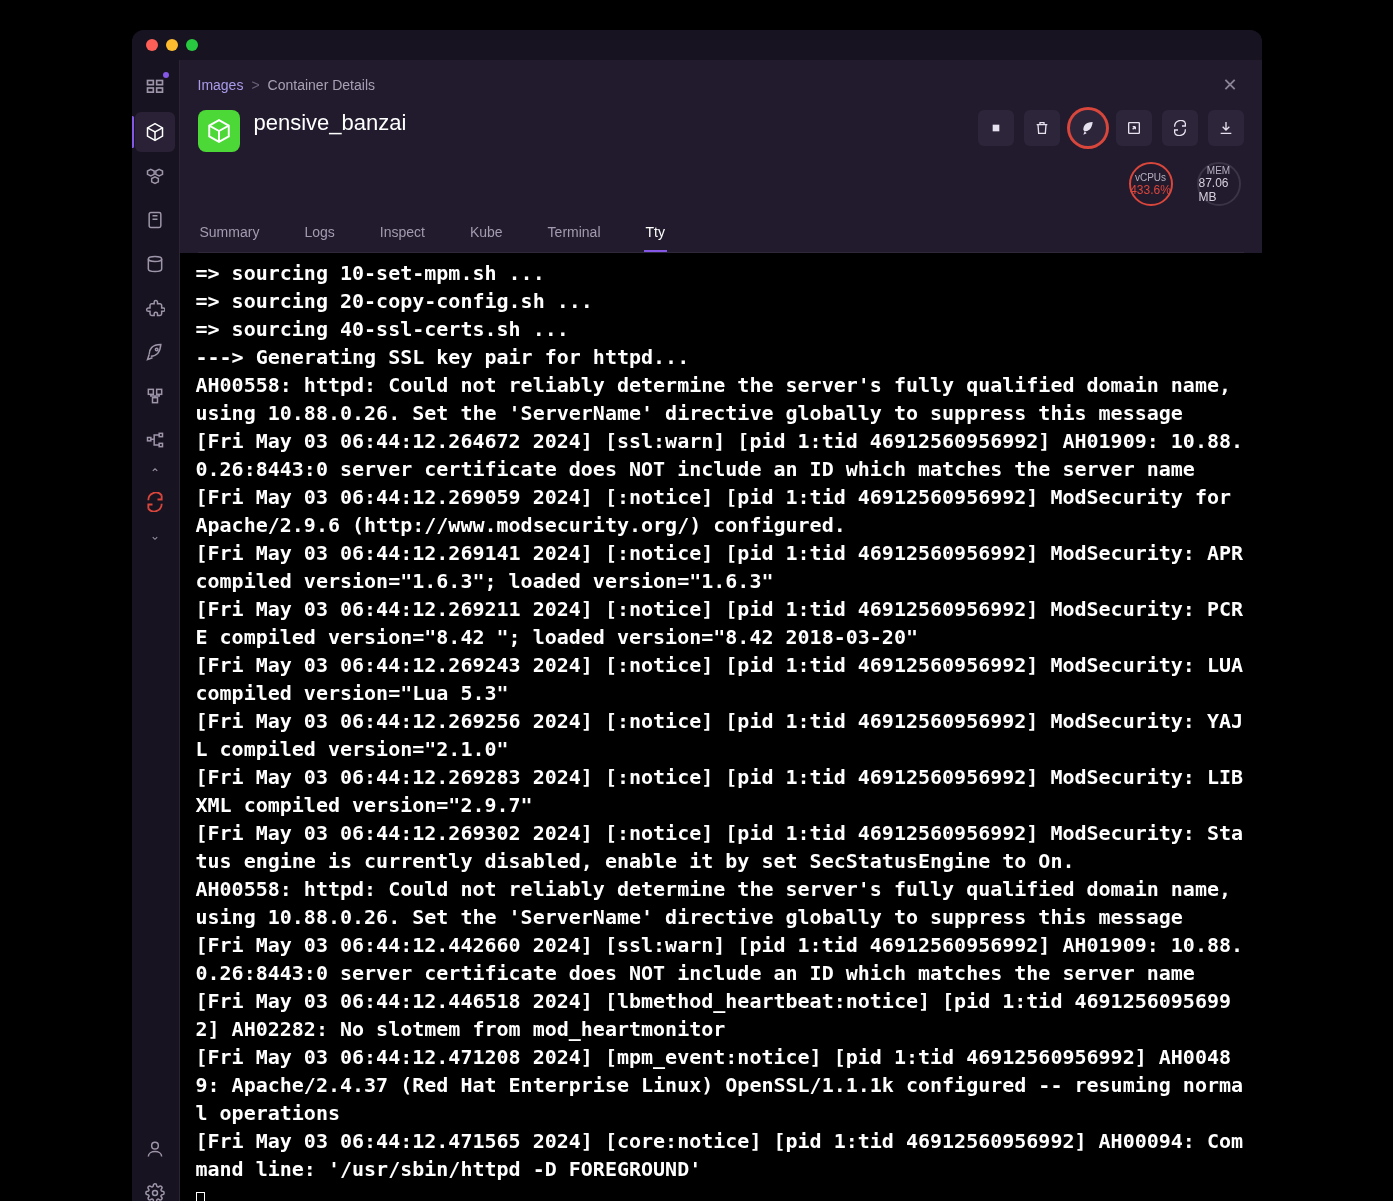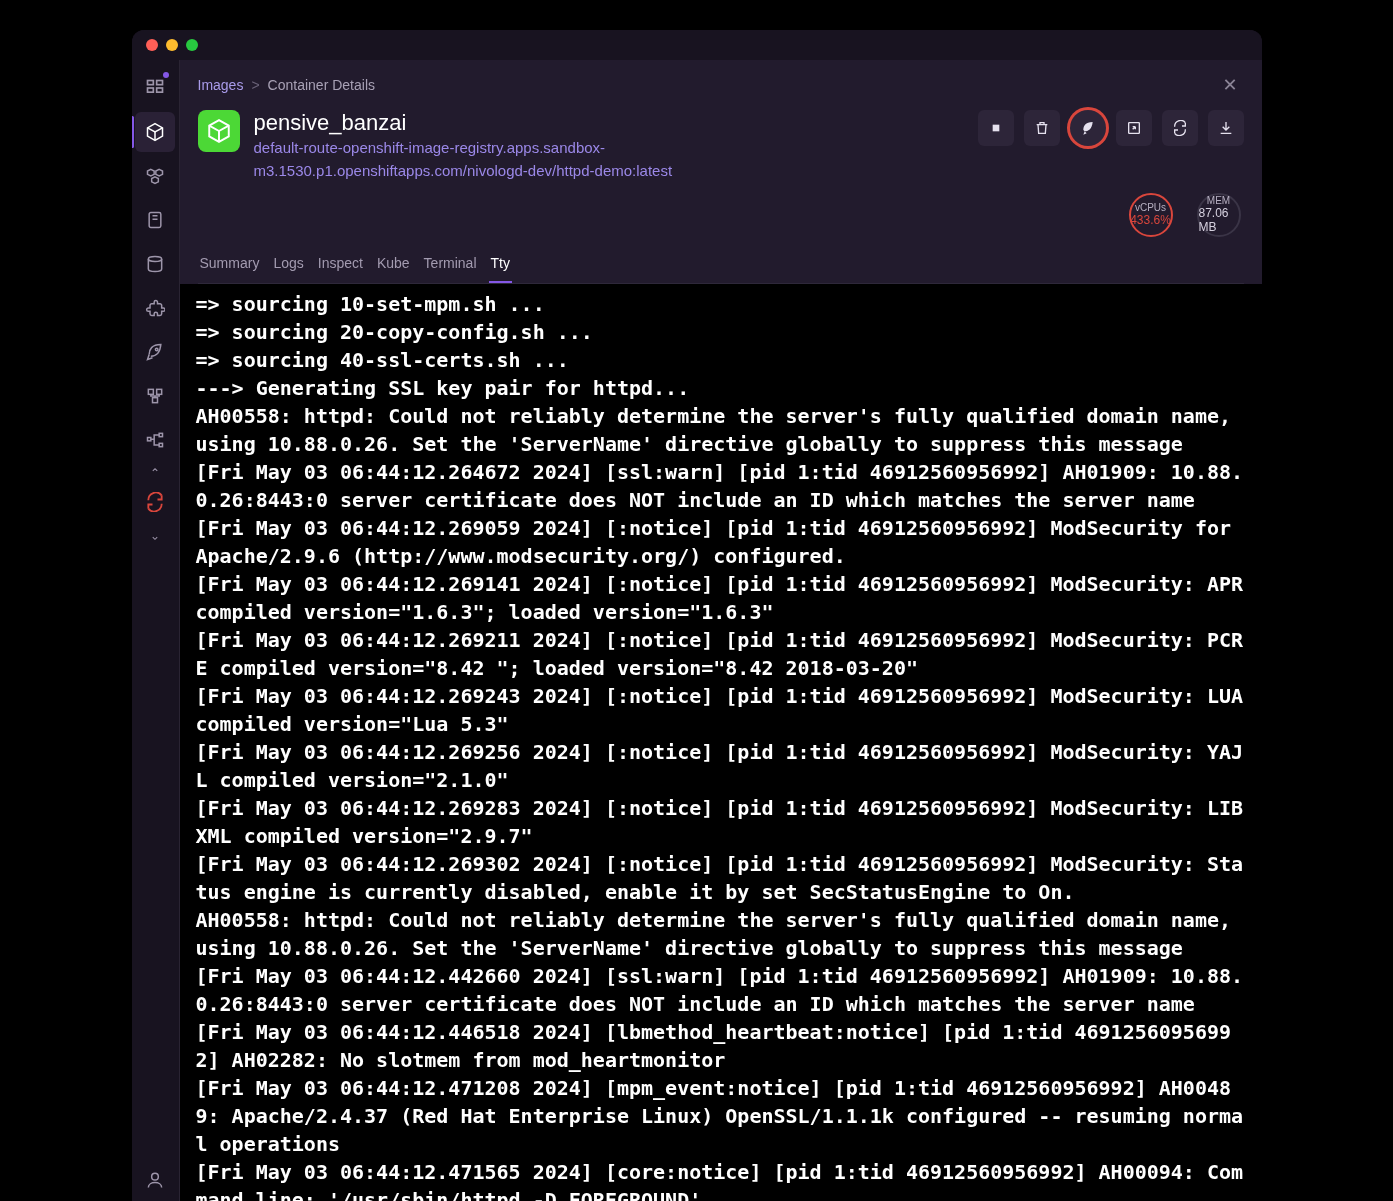--- a/index.html
+++ b/index.html
@@ -148,21 +148,21 @@
     border: 2px solid #3a3446;
     display: flex; flex-direction: column; align-items: center; justify-content: center;
   }
   .stat-ring.hot { border-color: #d9463c; }
   .stat-label { font-size: 10px; color: #b7b0c2; }
   .stat-value { font-size: 12px; font-weight: 400; }
   .stat-value.hot { color: #d9463c; }
   .stat-value.ok { color: #d6d1df; }
 
   .tabs {
-    display: flex; gap: 10px;
+    display: flex; gap: 41px;
     padding: 12px 0 0 0;
     border-bottom: 1px solid #2e283a;
   }
   .tab {
     padding: 6px 2px 10px 2px;
     color: #a39bb0;
     font-size: 14px;
     cursor: pointer;
     border-bottom: 2px solid transparent;
   }
@@ -320,21 +320,20 @@
         <div class="title-row">
           <div class="app-icon">
             <svg viewBox="0 0 24 24" fill="none" stroke="#fff" stroke-width="1.8">
                 <path d="M12 2 L21 7 L21 17 L12 22 L3 17 L3 7 Z"></path>
                 <path d="M3 7 L12 12 L21 7"></path>
                 <path d="M12 12 L12 22"></path>
               </svg>
           </div>
           <div class="title-block">
             <div class="container-name">pensive_banzai</div>
-            <div class="image-ref">default-route-openshift-image-registry.apps.sandbox-m3.1530.p1.openshiftapps.com/nivologd-dev/httpd-demo:latest</div>
           </div>
 
           <div class="actions">
             <div class="action-btn">
               <svg viewBox="0 0 24 24" fill="currentColor">
                   <rect x="7" y="7" width="10" height="10"></rect>
                 </svg>
             </div>
             <div class="action-btn">
               <svg viewBox="0 0 24 24" fill="none" stroke="currentColor" stroke-width="2">

